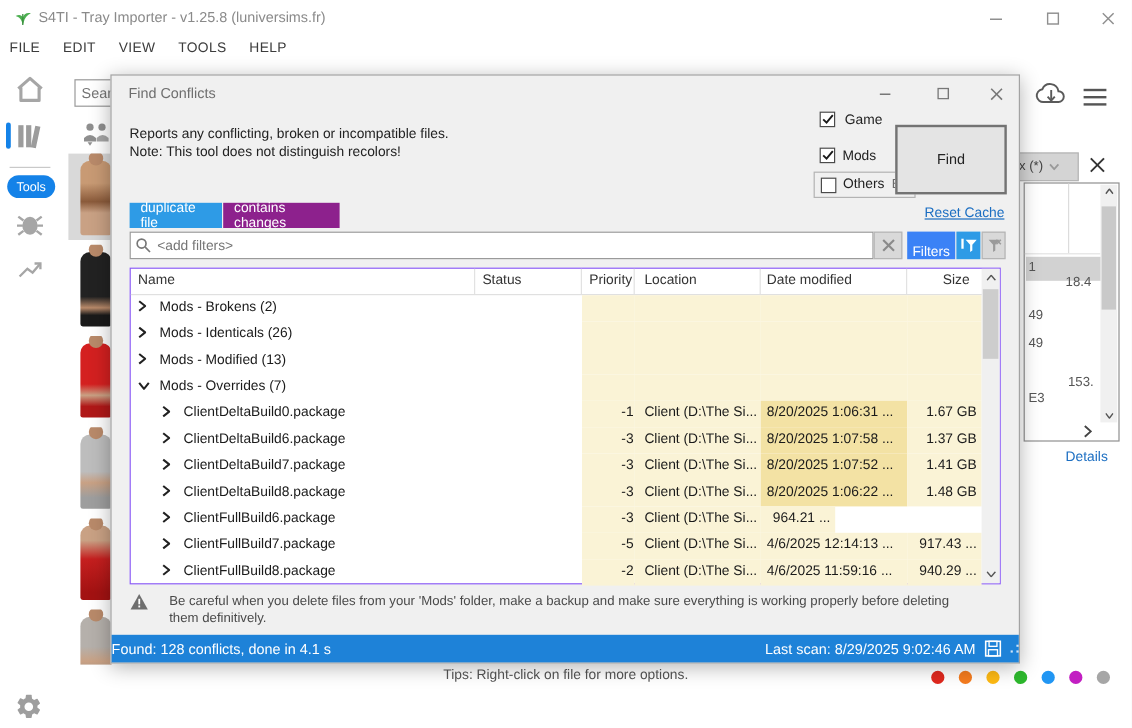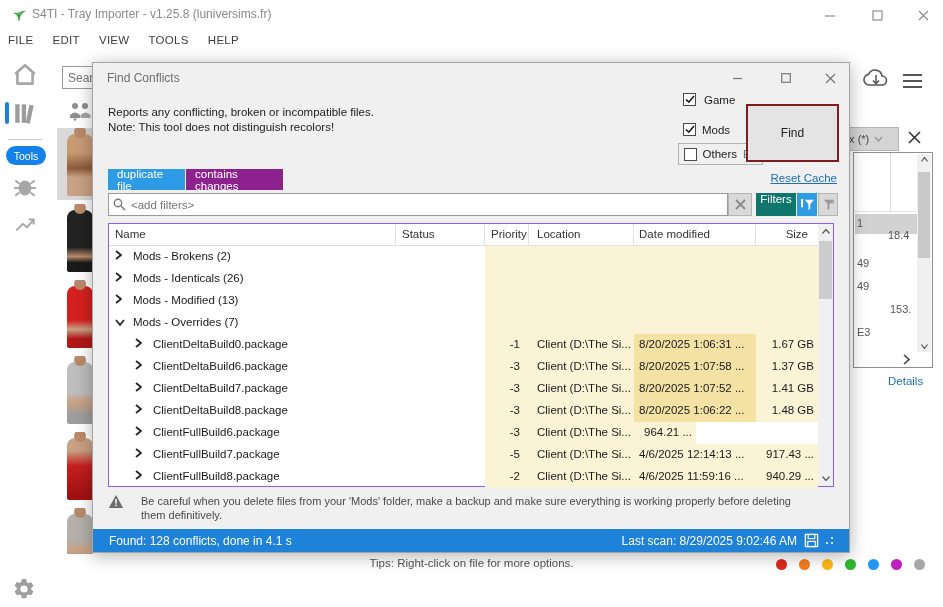--- a/index.html
+++ b/index.html
@@ -51,63 +51,63 @@
   
   .dialog { position:absolute; left:92px; top:62px; width:758px; height:491px; background:#f0f0f0;
     border:1px solid #a3a3a3; box-shadow:0 3px 16px rgba(0,0,0,.30); z-index:20; }
   .dlg-title { position:absolute; left:14px; top:8px; font-size:12px; color:#6e6e6e; }
   .dlg-ctrl { position:absolute; top:3px; width:34px; height:24px; display:flex; align-items:center; justify-content:center; color:#777; }
   .dlg-desc { position:absolute; left:15px; top:42px; font-size:11.5px; color:#222; line-height:15px; }
   .chk-row { position:absolute; left:590px; display:flex; align-items:center; gap:6px; font-size:11.5px; color:#222; }
   .chk { width:13px; height:13px; border:1px solid #4a4a4a; background:#fff; display:flex; align-items:center; justify-content:center; }
   .others-box { position:absolute; left:585px; top:80px; width:85px; height:22px; border:1px solid #b3b3b3; display:flex; align-items:center; gap:6px; padding-left:5px; font-size:11.5px; color:#222; }
   .edit-link { font-size:11px; color:#6b6b6b; }
-  .find-btn { position:absolute; left:653px; top:41px; width:93px; height:58px; background:#e4e4e4; border:2px solid #7f1d1d;
+  .find-btn { position:absolute; left:653px; top:41px; width:93px; height:58px; background:#e4e4e4; border:2px solid #737373;
     font-size:12px; color:#222; display:flex; align-items:center; justify-content:center; }
   .tag { position:absolute; top:106px; height:21px; color:#fff; font-size:11.5px; display:flex; align-items:center; padding:0 9px; }
   .reset-cache { position:absolute; right:12px; top:109px; font-size:11.5px; color:#1b6ec2; text-decoration:underline; }
 
   .filter-input { position:absolute; left:15px; top:130px; width:620px; height:23px; border:1px solid #9a9a9a; background:#fff;
     font-size:11.5px; color:#555; padding:0 4px 0 22px; font-family:"Liberation Sans",sans-serif; }
   .filter-clear { position:absolute; left:635px; top:130px; width:24px; height:23px; background:#d9d9d9; border:1px solid #b5b5b5;
     display:flex; align-items:center; justify-content:center; }
-  .filters-btn { position:absolute; left:663px; top:130px; width:40px; height:23px; background:#0f766e; color:#fff; font-size:11.5px;
-    display:flex; align-items:flex-start; justify-content:center; }
+  .filters-btn { position:absolute; left:663px; top:130px; width:40px; height:23px; background:#3b82f6; color:#fff; font-size:11.5px;
+    display:flex; align-items:flex-end; justify-content:center; }
   .funnel-btn { position:absolute; top:130px; width:20px; height:23px; display:flex; align-items:center; justify-content:center; }
   .funnel-btn.blue { left:704px; background:#2e9be6; }
   .funnel-btn.gray { left:725px; background:#d9d9d9; border:1px solid #b5b5b5; }
 
   
   .tbl { position:absolute; left:15px; top:160px; width:726px; height:264px; background:#fff; border:1px solid #8b5cf6; }
   .thead { display:flex; height:22px; border-bottom:1px solid #e0e0e0; }
   .th { font-size:11.5px; color:#333; padding:4px 0 0 6px; border-right:1px solid #e2e2e2; }
   .cell { height:22px; font-size:11.5px; color:#1a1a1a; padding-top:4px; white-space:nowrap; overflow:hidden; }
   .c-name { width:287px; padding-left:6px; }
   .c-status { width:89px; }
-  .c-priority { width:44px; text-align:right; padding-right:9px; }
+  .c-priority { width:44px; text-align:right; padding-right:1px; }
   .c-location { width:105px; padding-left:8px; }
   .c-date { width:122px; padding-left:5px; }
   .c-size { width:62px; text-align:right; padding-right:4px; }
   .th.c-priority { text-align:left; padding-left:6px; }
   .th.c-size { text-align:right; padding-right:10px; }
   .trow { display:flex; height:22px; }
   .trow .c-priority, .trow .c-location, .trow .c-date, .trow .c-size { background:#faf3d6; }
   .trow .c-date.hl { background:#f3e2a4; }
   .trow.group .c-name { font-weight:normal; }
   .trow .c-name .lbl { vertical-align:top; }
   .tree-chev { display:inline-block; width:14px; margin-right:4px; }
   .trow .c-name.indent { padding-left:26px; }
   .vscroll { position:absolute; right:0; top:0; width:15px; height:262px; background:#f0f0f0; }
   .vscroll .arrow { position:absolute; left:0; width:15px; height:15px; display:flex; align-items:center; justify-content:center; color:#606060; font-size:8px; }
   .vthumb { position:absolute; left:1px; top:17px; width:13px; height:58px; background:#cdcdcd; }
 
   .warning { position:absolute; left:15px; top:431px; width:720px; display:flex; gap:17px; }
   .warning .wtext { font-size:11px; color:#4a4a4a; line-height:14px; width:660px; }
   .dlg-status { position:absolute; left:0; bottom:0; width:756px; height:23px; background:#1e82d8; color:#fff;
-    font-size:12px; display:flex; align-items:center; padding:0 16px; }
+    font-size:12px; display:flex; align-items:center; padding:0 0; }
   .dlg-status .right { margin-left:auto; display:flex; align-items:center; gap:7px; }
   .grip { width:7px; height:7px; }
 
   .link { cursor:pointer; }
   svg { display:block; }
 </style>
 </head>
 <body>
 
 <div id="app">
@@ -247,21 +247,21 @@
   </span>
 
   <div class="partial-table">
     <div style="position:absolute; left:36px; top:0; width:1px; height:58px; background:#dcdcdc;"></div>
     <div style="position:absolute; left:0; top:58px; width:63px; height:1px; background:#e3e3e3;"></div>
     <div class="pt-hl"></div>
     <span class="pt-cell" style="left:3px; top:64px;">1</span>
     <span class="pt-cell" style="left:34px; top:76px;">18.4</span>
     <span class="pt-cell" style="left:3px; top:104px;">49</span>
     <span class="pt-cell" style="left:3px; top:127px;">49</span>
-    <span class="pt-cell" style="left:36px; top:150px;">153.</span>
+    <span class="pt-cell" style="left:36px; top:160px;">153.</span>
     <span class="pt-cell" style="left:3px; top:173px;">E3</span>
     <div class="pt-scroll">
       <div style="position:absolute; top:3px; left:4px;">
           <svg width="7" height="5" viewBox="0 0 7 5">
             <path d="M0.5 4.5 L3.5 0.5 L6.5 4.5" fill="none" stroke="#555" stroke-width="1.2"></path>
           </svg>
         </div>
       <div class="pt-thumb"></div>
       <div style="position:absolute; bottom:3px; left:4px;">
           <svg width="7" height="5" viewBox="0 0 7 5">

